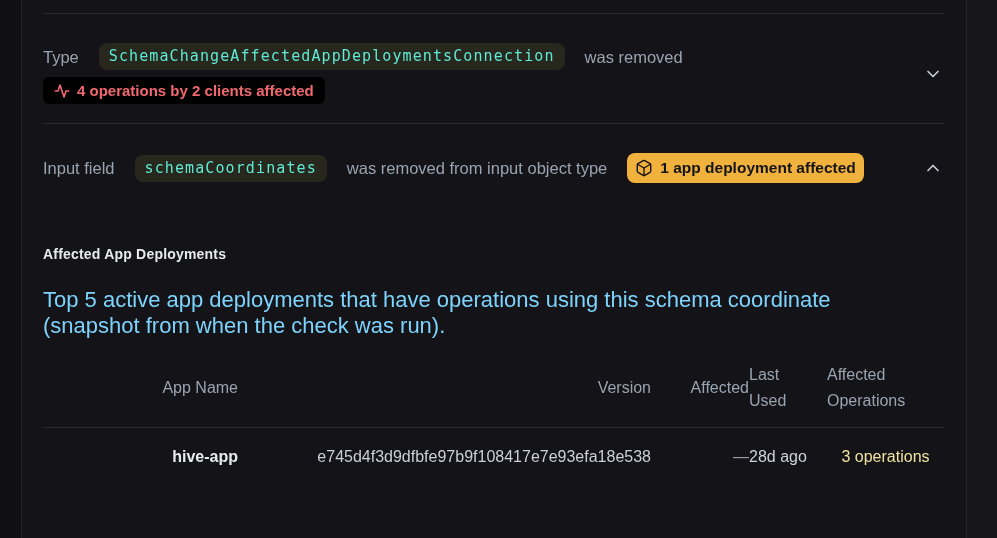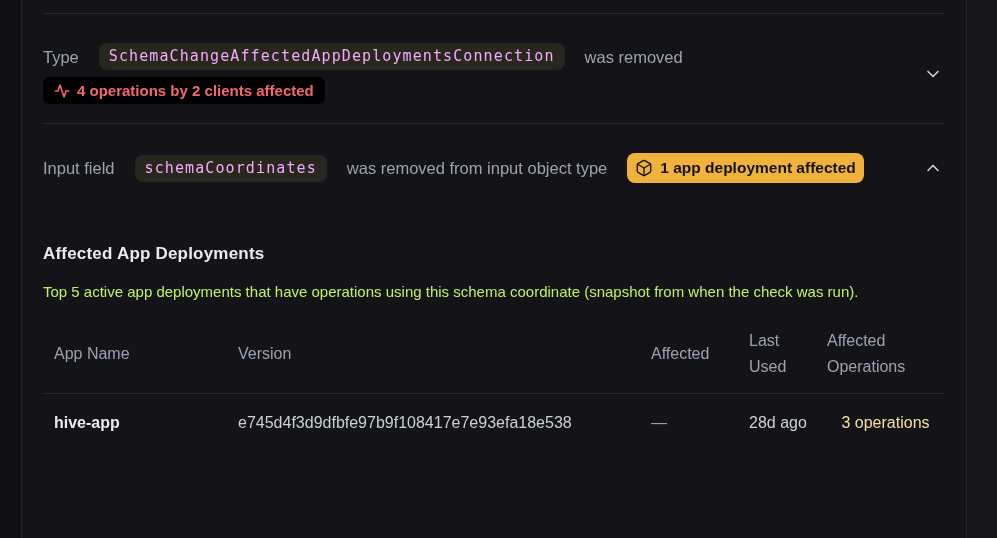--- a/index.html
+++ b/index.html
@@ -34,21 +34,21 @@
   .change-line {
     display: flex; flex-wrap: wrap; align-items: center;
     column-gap: 9px; row-gap: 10px;
     max-width: 860px;
     gap: 20px;
   }
   .txt { color: #9aa3b1; font-size: 16.5px; line-height: 24px; }
   .code-chip {
     font-family: "DejaVu Sans Mono", monospace;
     font-size: 15px; letter-spacing: 1.1px;
-    color: #f0abfc;
+    color: #5eead4;
     background: #28271e;
     border-radius: 8px;
     padding: 4px 10px 5px 10px;
     white-space: nowrap;
   }
   .badges-line { margin-top: 7px; display: flex; }
   .usage-badge {
     display: inline-flex; align-items: center; gap: 7px;
     background: #000000;
     color: #f1686f;
@@ -72,26 +72,26 @@
     width: 22px; height: 22px;
     display: flex; align-items: center; justify-content: center;
     color: #c8ced5;
     cursor: pointer;
     background: none; border: none;
   }
 
   
   .details { margin-top: 42px; }
   .details-title {
-    color: #e8eaec; font-size: 17px; font-weight: 600;
+    color: #e8eaec; font-size: 14px; font-weight: 600;
     line-height: 20px; letter-spacing: 0.2px;
   }
   .details-desc {
-    margin-top: 15px;
-    color: #bef264; font-size: 15px; line-height: 26px;
+    margin-top: 23px;
+    color: #7dd3fc; font-size: 22px; line-height: 26px;
     max-width: 890px;
   }
 
   
   table.deployments {
     margin-top: 10px;
     width: 100%;
     border-collapse: collapse;
     table-layout: fixed;
   }
@@ -105,21 +105,21 @@
   .deployments td {
     padding: 16px 0 53px 0;
     vertical-align: middle;
     font-size: 16px; line-height: 25px;
   }
   .col-app    { width: 195px; }
   .col-ver    { width: 413px; }
   .col-act    { width: 98px;  }
   .col-last   { width: 78px;  }
   .col-ops    { width: 117px; }
-  .al  { text-align: left; }
+  .al  { text-align: right; }
   .ar  { text-align: left; }
   .ac  { text-align: center; }
   .pl  { padding-left: 11px !important; }
   .pr  { padding-right: 12px !important; }
   .td-app  { color: #e9eaec; font-weight: 600; }
   .td-ver  { color: #c9d0d7; font-size: 16.5px; }
   .td-act  { color: #9aa3b1; }
   .td-last { color: #ccd2d8; font-size: 14px; }
   .ops-link { color: #efe2a0; text-decoration: none; display: block; cursor: pointer; text-align: center; }
   svg { display: block; }

